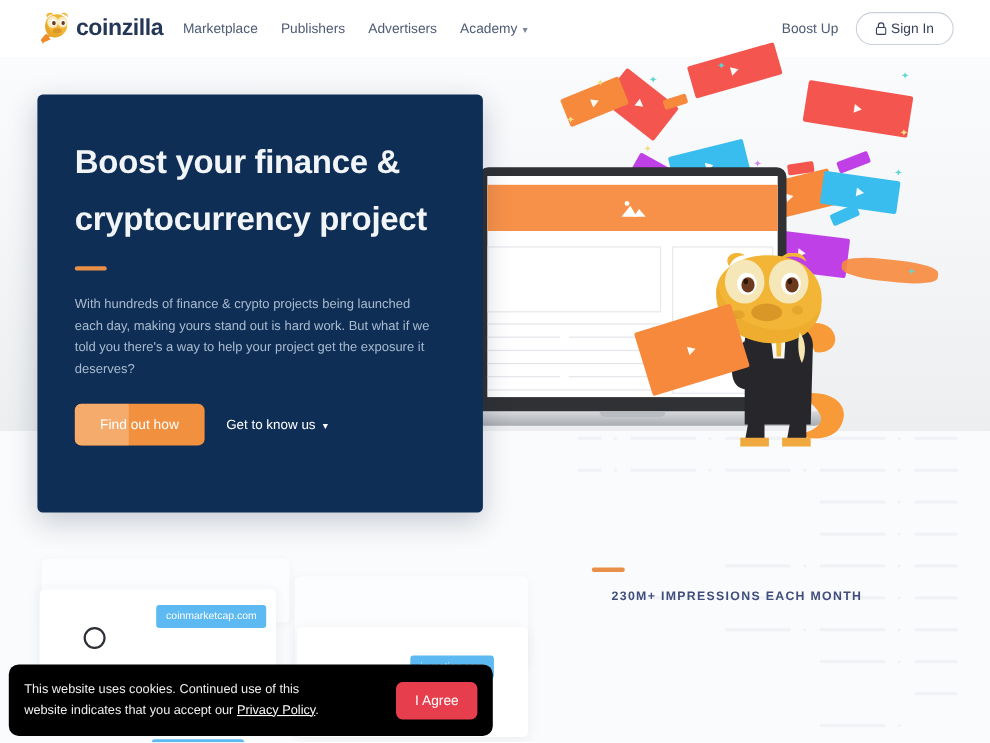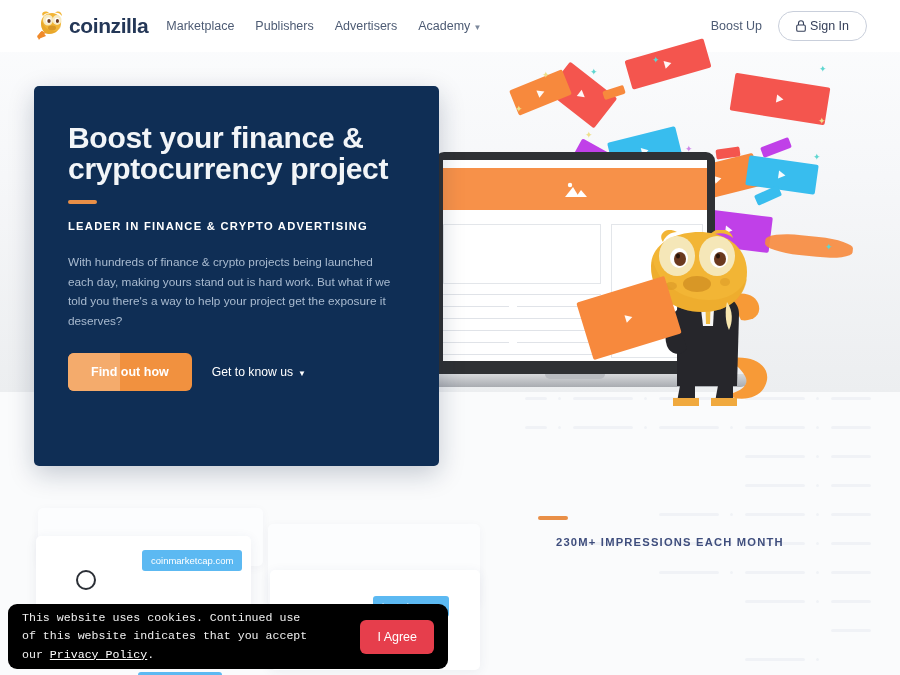--- a/index.html
+++ b/index.html
@@ -84,41 +84,41 @@
   .sparkle.p { color:#cf88e8; }
 
   
   .hero-card {
     position:absolute; left:34px; top:86px; width:405px; height:380px;
     background:#0f2e55; border-radius:5px; z-index:20;
     box-shadow:0 8px 26px rgba(14,34,62,.22);
     padding:36px 34px 0 34px;
   }
   .hero-title {
-    font-size:30px; line-height:31px; font-weight:bold; color:#f2f5f8;
+    font-size:30px; line-height:52px; font-weight:bold; color:#f2f5f8;
     letter-spacing:-0.3px; max-width:340px;
   }
   .hero-rule { width:29px; height:4px; background:#e98f47; border-radius:2px; margin:16px 0 16px 0; }
   .hero-kicker {
     font-size:11.2px; font-weight:bold; color:#ffffff; letter-spacing:1.25px;
   }
   .hero-body {
     margin-top:21px; font-size:11.8px; line-height:19.5px; color:#a9bbd0; max-width:330px;
   }
   .hero-actions { margin-top:22px; display:flex; align-items:center; gap:20px; }
   .btn-primary {
     position:relative; border:none; border-radius:6px; overflow:hidden;
     padding:12px 23px; font-size:12.5px; color:#ffffff; cursor:pointer;
     background:#f1913f; font-family:inherit;
   }
   .btn-primary::before {
     content:""; position:absolute; left:0; top:0; bottom:0; width:42%;
     background:#f4ab6c;
   }
-  .btn-primary span { position:relative;font-weight:bold; }
+  .btn-primary span { position:relative; }
   .link-ghost {
     font-size:12.2px; color:#ffffff; cursor:pointer; display:flex; align-items:center; gap:5px;
   }
 
   
   .lower {
     position:absolute; left:0; top:392px; width:900px; height:283px;
     background:#fafbfc; overflow:hidden;
   }
   .dash-pattern { position:absolute; inset:0; opacity:.55; }
@@ -151,21 +151,21 @@
     position:absolute; width:20px; height:20px; border:2px solid #2b2f36; border-radius:50%;
   }
 
   
   .cookie {
     position:absolute; left:8px; top:604px; width:440px; height:65px;
     background:#000000; border-radius:9px; z-index:60;
     display:flex; align-items:center; padding:0 14px; gap:10px;
   }
   .cookie-text {
-    font-size:11.6px; line-height:18.5px; color:#f0f0f0; max-width:290px;font-family:Liberation Mono, monospace;
+    font-size:11.6px; line-height:18.5px; color:#f0f0f0; max-width:290px;
   }
   .cookie-text a { color:#ffffff; text-decoration:underline; cursor:pointer; }
   .cookie-btn {
     margin-left:auto; background:#e63e4c; color:#ffffff; border:none; border-radius:6px;
     padding:10px 17px; font-size:12.5px; cursor:pointer; font-family:inherit;
   }
 </style>
 </head>
 <body>
 
@@ -338,21 +338,20 @@
           <rect x="0.7" y="5" width="8.6" height="6.3" rx="1.3" fill="none" stroke="#36405a" stroke-width="1.1"></rect>
         </svg>
         <span>Sign In</span>
       </div>
     </div>
   </div>
 
   <div class="hero-card">
     <div class="hero-title">Boost your finance &amp; cryptocurrency project</div>
     <div class="hero-rule"></div>
-    <div class="hero-kicker">LEADER IN FINANCE &amp; CRYPTO ADVERTISING</div>
     <div class="hero-body">With hundreds of finance &amp; crypto projects being launched each day, making yours stand out is hard work. But what if we told you there's a way to help your project get the exposure it deserves?</div>
     <div class="hero-actions">
       <button class="btn-primary">
         <span>Find out how</span>
       </button>
       <div class="link-ghost">
         <span>Get to know us</span>
         <span class="chev" style="color:#ffffff;">▼</span>
       </div>
     </div>

